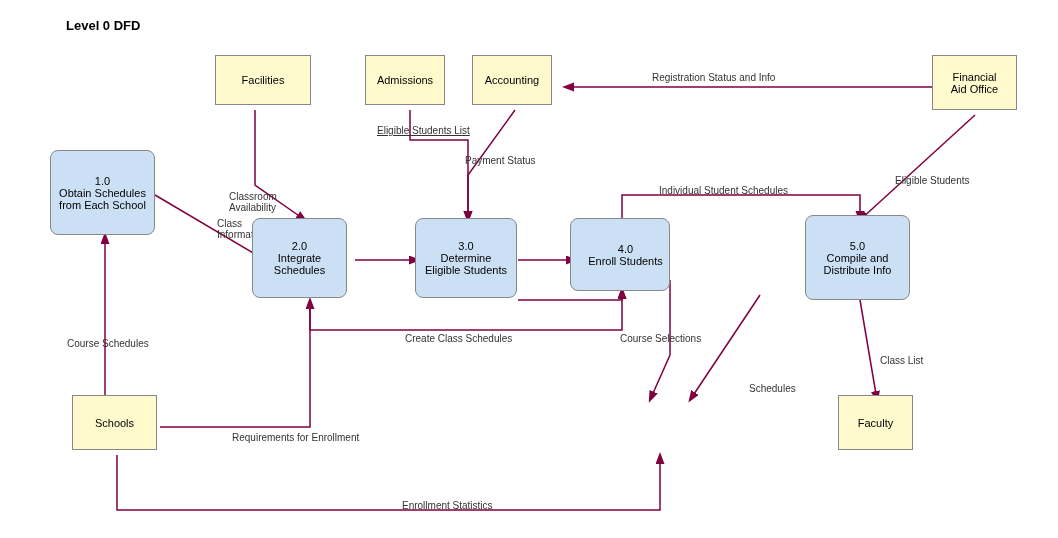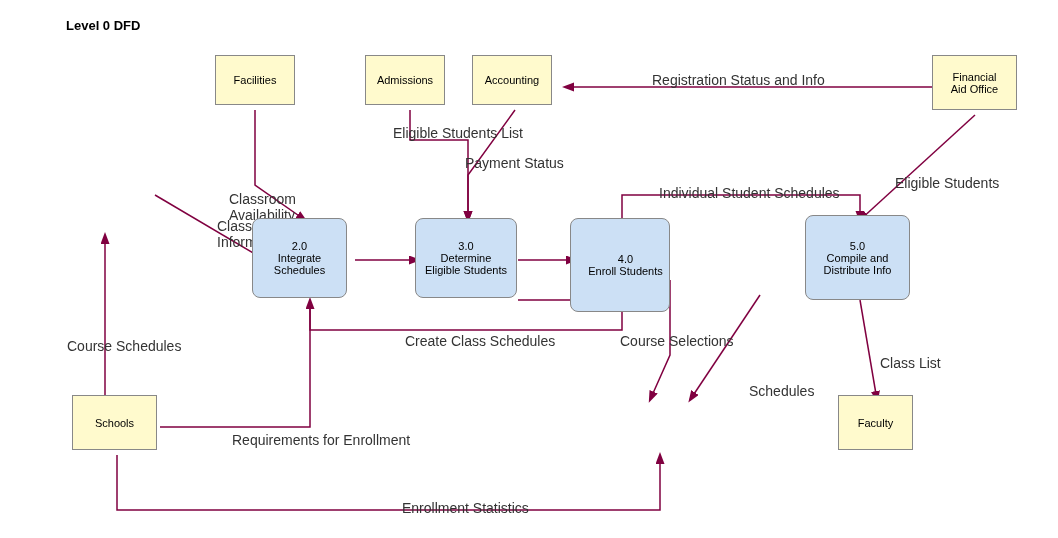--- a/index.html
+++ b/index.html
@@ -45,21 +45,21 @@
       align-items: center;
       justify-content: center;
       text-align: center;
       font-size: 11px;
       padding: 4px;
     }
 
     
     .arrow-label {
       position: absolute;
-      font-size: 14px;
+      font-size: 10px;
       color: #333;
       white-space: nowrap;
       padding-left: 37px;
     }
 
     svg.arrows {
       position: absolute;
       top: 0;
       left: 0;
       width: 1058px;
@@ -121,39 +121,40 @@
 
     <path d="M105,400 L105,235" marker-end="url(#arrow)"></path>
 
     <path d="M160,427 L310,427 L310,300" marker-end="url(#arrow)"></path>
 
     <path d="M117,455 L117,510 L660,510 L660,455" marker-end="url(#arrow)"></path>
 
   </svg>
 
   <div class="arrow-label" style="left:615px; top:72px;">Registration Status and Info</div>
-  <div class="arrow-label" style="left:356px; top:125px;">Eligible Students List</div>
+  <div class="arrow-label" style="left:340px; top:125px;text-decoration:underline;">Eligible Students List</div>
   <div class="arrow-label" style="left:428px; top:155px;">Payment Status</div>
   <div class="arrow-label" style="left:192px; top:168px;margin-top:23px;">Classroom<br>Availability</div>
   <div class="arrow-label" style="left:180px; top:218px;">Class<br>Information</div>
   <div class="arrow-label" style="left:622px; top:185px;">Individual Student Schedules</div>
   <div class="arrow-label" style="left:858px; top:175px;">Eligible Students</div>
   <div class="arrow-label" style="left:368px; top:333px;">Create Class Schedules</div>
   <div class="arrow-label" style="left:583px; top:333px;">Course Selections</div>
   <div class="arrow-label" style="left:843px; top:355px;">Class List</div>
   <div class="arrow-label" style="left:30px; top:338px;">Course Schedules</div>
   <div class="arrow-label" style="left:195px; top:432px;">Requirements for Enrollment</div>
   <div class="arrow-label" style="left:712px; top:383px;">Schedules</div>
   <div class="arrow-label" style="left:365px; top:500px;">Enrollment Statistics</div>
 
-  <div class="ext-entity" style="left:215px; top:55px; width:80px; height:50px;">Facilities</div>
+  <div class="ext-entity" style="left:215px; top:55px; width:96px; height:50px;">Facilities</div>
   <div class="ext-entity" style="left:365px; top:55px; width:80px; height:50px;">Admissions</div>
   <div class="ext-entity" style="left:472px; top:55px; width:80px; height:50px;">Accounting</div>
   <div class="ext-entity" style="left:932px; top:55px; width:85px; height:55px;">Financial<br>Aid Office</div>
   <div class="ext-entity" style="left:72px; top:395px; width:85px; height:55px;">Schools</div>
   <div class="ext-entity" style="left:838px; top:395px; width:75px; height:55px;">Faculty</div>
 
+  <div class="process" style="left:50px; top:150px; width:105px; height:85px;">1.0<br>Obtain Schedules<br>from Each School</div>
   <div class="process" style="left:252px; top:218px; width:95px; height:80px;">2.0<br>Integrate<br>Schedules</div>
   <div class="process" style="left:415px; top:218px; width:102px; height:80px;">3.0<br>Determine<br>Eligible Students</div>
-  <div class="process" style="left:570px; top:218px; width:100px; height:94px;padding-left:15px;">4.0<br>Enroll Students</div>
+  <div class="process" style="left:570px; top:218px; width:100px; height:73px;padding-left:15px;">4.0<br>Enroll Students</div>
   <div class="process" style="left:805px; top:215px; width:105px; height:85px;">5.0<br>Compile and<br>Distribute Info</div>
 
 </div>
 
 </body></html>

